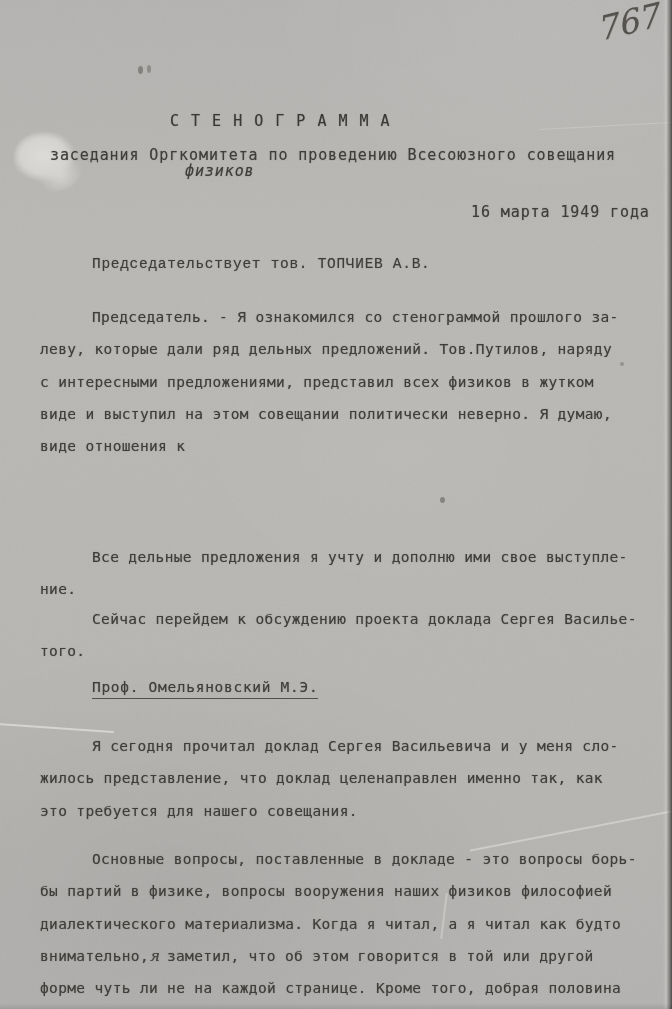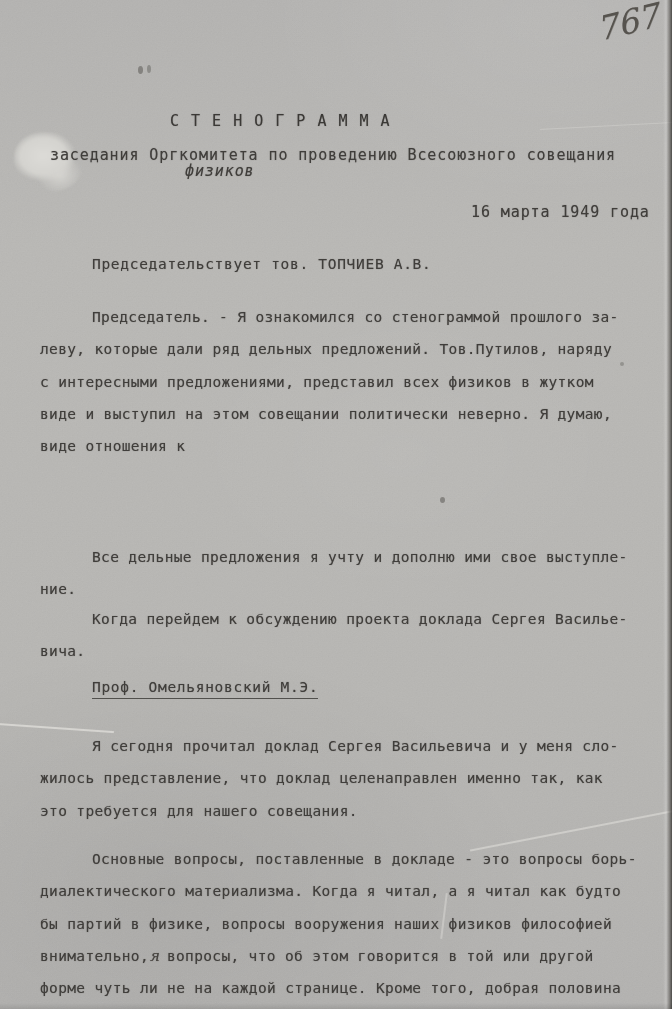--- a/index.html
+++ b/index.html
@@ -48,21 +48,21 @@
     position:absolute; top:2px; right:10px;
     font-family:"DejaVu Serif","Liberation Serif",serif; font-style:italic;
     font-size:33px; color:#56534e; letter-spacing:0px;
     transform:rotate(-14deg) skewX(-6deg);
     text-shadow:0.5px 0.5px 0.5px rgba(86,83,78,0.4);
   }
   .doc-title { position:absolute; left:170px; top:112px; font-size:15px; letter-spacing:1.5px; color:#3b3936; }
   .subtitle-1 { position:absolute; left:50px; top:146px; font-size:15px; letter-spacing:0.9px;text-align:right; }
   .subtitle-2 { position:absolute; left:185px; top:162px; font-size:15px; letter-spacing:0.9px;font-style:italic; }
   .doc-date { position:absolute; left:428px; top:203px; font-size:15px; letter-spacing:0.9px;margin-left:43px; }
-  .chairman-line { position:absolute; left:92px; top:256px; font-size:14.5px; letter-spacing:0.7px; }
+  .chairman-line { position:absolute; left:92px; top:256px; font-size:14.5px; letter-spacing:0.7px;font-family:Liberation Mono, monospace; }
 
   .typescript { position:absolute; left:40px; width:600px; font-size:14.5px; letter-spacing:0.35px; }
   .line { height:32.3px; line-height:32.3px; white-space:pre; }
   .indent { padding-left:52px; }
 
   .p1 { top:301px; }
   .p2 { top:541px; }
   .p3 { top:603px; }
   .p4 { top:730px; }
   .p5 { top:843px; }
@@ -117,35 +117,35 @@
     <div class="line typewriter">виде и выступил на этом совещании политически неверно. Я думаю,</div>
     <div class="line typewriter">виде отношения к</div>
   </div>
 
   <div class="typescript p2">
     <div class="line indent typewriter">Все дельные предложения я учту и дополню ими свое выступле-</div>
     <div class="line typewriter">ние.</div>
   </div>
 
   <div class="typescript p3">
-    <div class="line indent typewriter">Когда перейдем к обсуждению проекта доклада Сергея Василье-</div>
-    <div class="line typewriter">вича.</div>
+    <div class="line indent typewriter">Сейчас перейдем к обсуждению проекта доклада Сергея Василье-</div>
+    <div class="line typewriter">того.</div>
   </div>
 
   <div class="speaker-heading typewriter">Проф. Омельяновский М.Э.</div>
 
   <div class="typescript p4">
     <div class="line indent typewriter">Я сегодня прочитал доклад Сергея Васильевича и у меня сло-</div>
     <div class="line typewriter">жилось представление, что доклад целенаправлен именно так, как</div>
     <div class="line typewriter">это требуется для нашего совещания.</div>
   </div>
 
   <div class="typescript p5">
     <div class="line indent typewriter">Основные вопросы, поставленные в докладе - это вопросы борь-</div>
+    <div class="line typewriter">бы партий в физике, вопросы вооружения наших физиков философией</div>
     <div class="line typewriter">диалектического материализма. Когда я читал, а я читал как будто</div>
-    <div class="line typewriter">бы партий в физике, вопросы вооружения наших физиков философией</div>
-    <div class="line typewriter"><span>внимательно,</span><span class="hand-insert">я</span><span>вопросы, что об этом говорится в той или другой</span></div>
+    <div class="line typewriter"><span>внимательно,</span><span class="hand-insert">я</span><span>заметил, что об этом говорится в той или другой</span></div>
     <div class="line typewriter">форме чуть ли не на каждой странице. Кроме того, добрая половина</div>
   </div>
 
   <div class="edge-right"></div>
   <div class="edge-bottom"></div>
 </div>
 
 </body></html>

